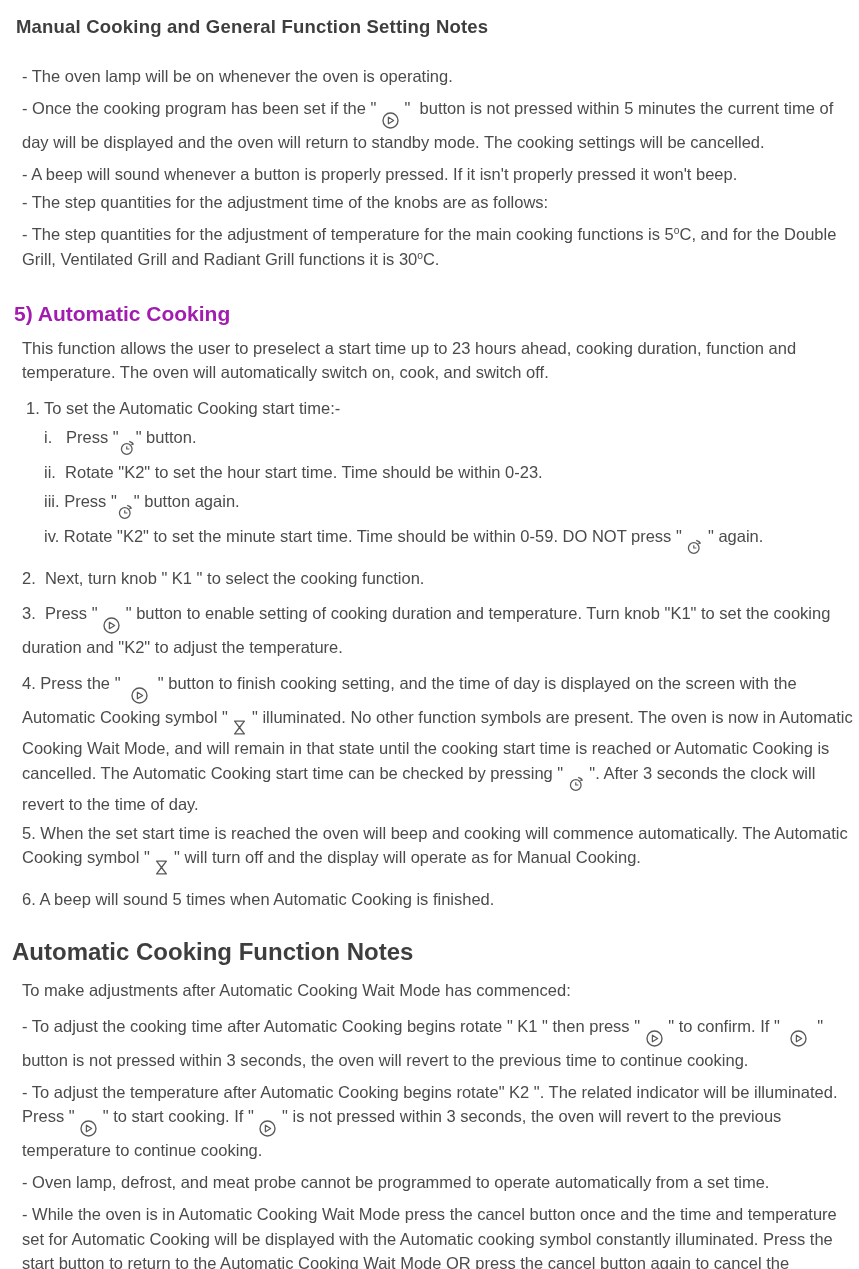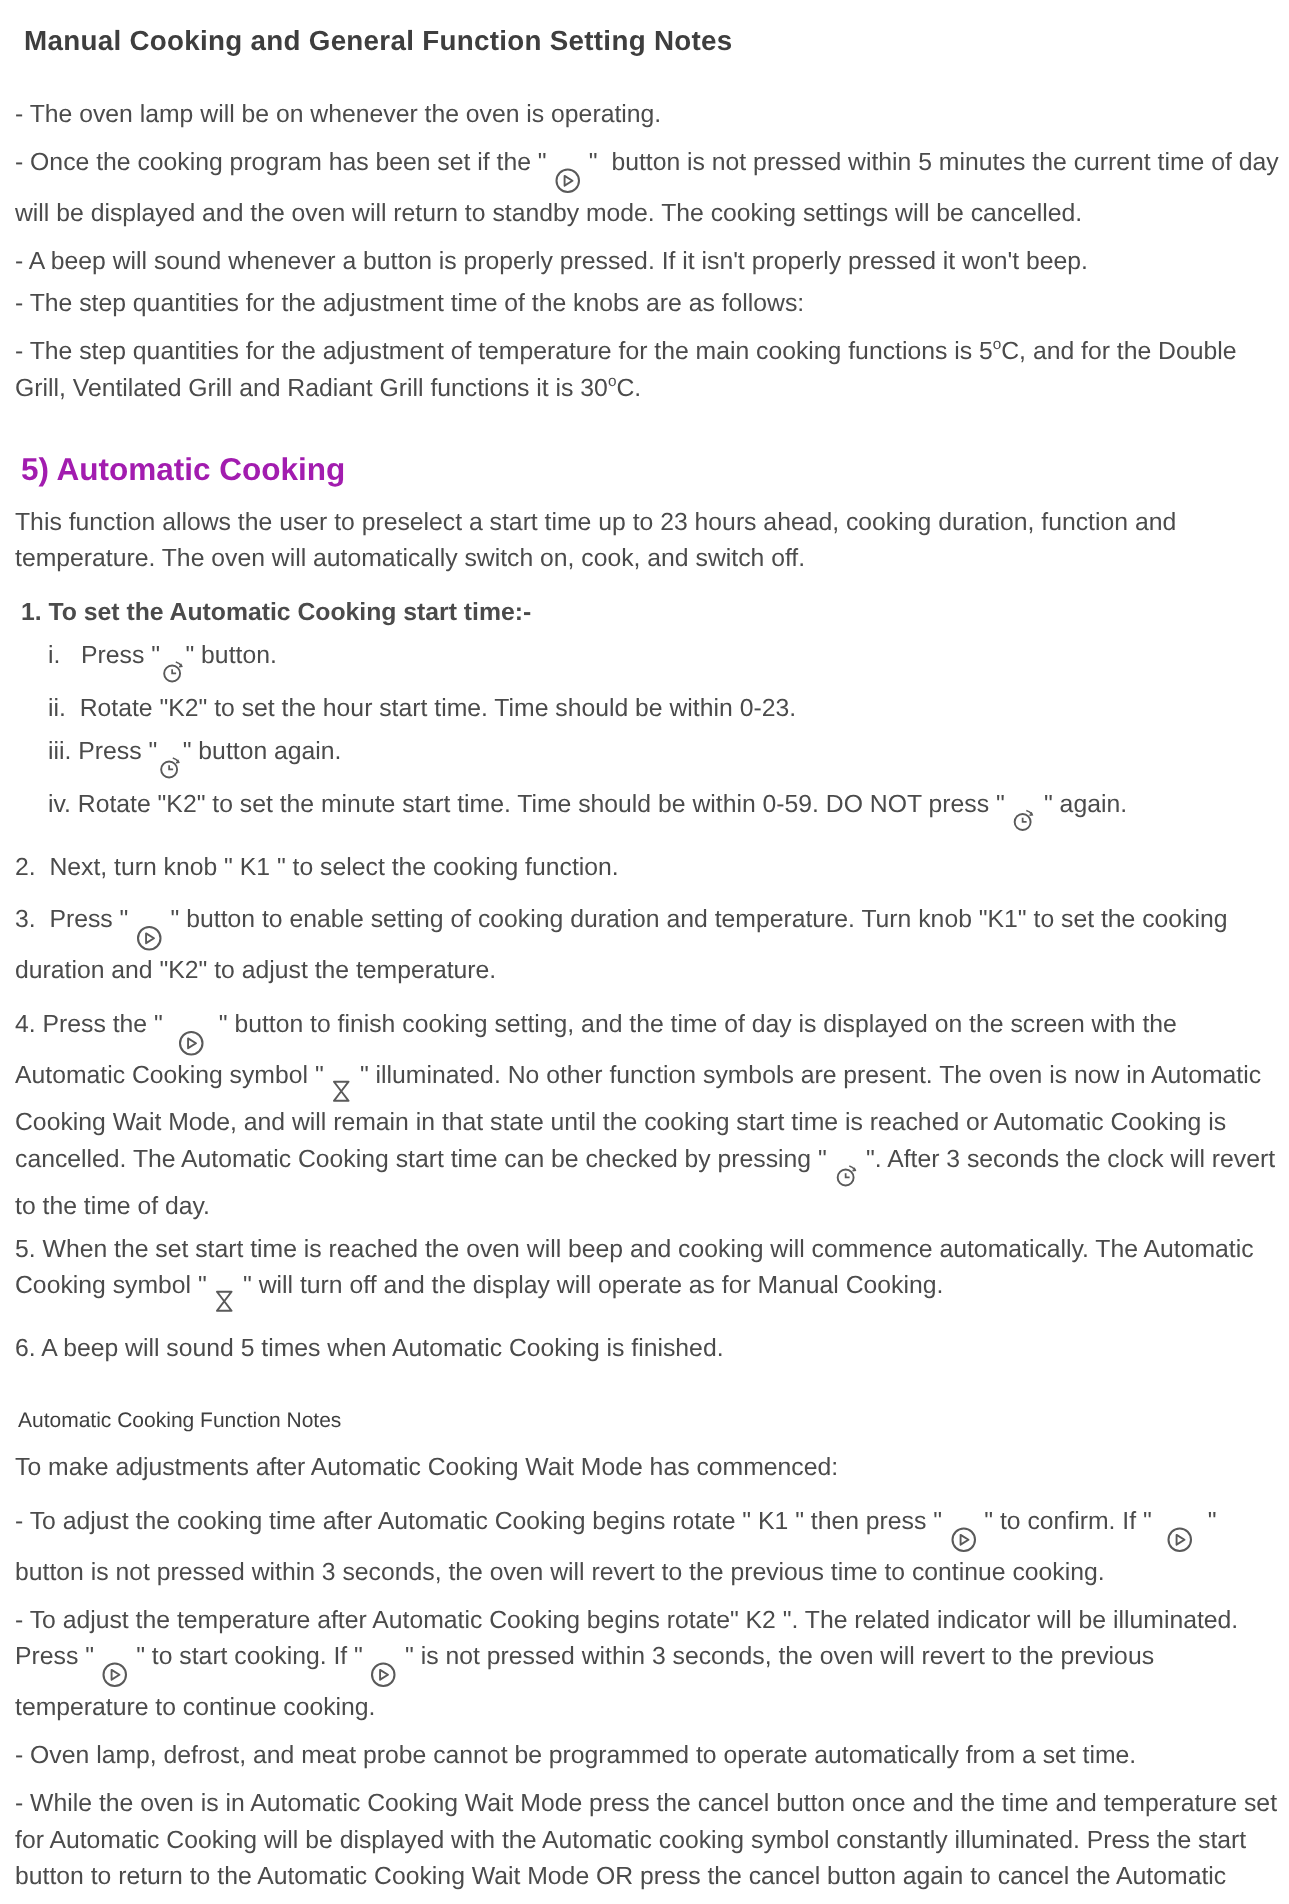--- a/index.html
+++ b/index.html
@@ -4,26 +4,26 @@
 <style>
   html,body{margin:0;padding:0;background:#ffffff;}
   body{
     width:859px;min-height:1269px;
     font-family:"Liberation Sans","DejaVu Sans",sans-serif;
     color:#4b4b4b;
   }
   .page{box-sizing:border-box;width:859px;min-height:1269px;padding:8px 6px 10px 10px;background:#ffffff;}
   h1{font-size:18.5px;font-weight:700;color:#3e3e3e;margin:8px 0 26px 6px;letter-spacing:.2px;}
   h2{font-size:21px;font-weight:700;color:#a21caf;margin:30px 0 10px 4px;}
-  h3{font-size:14px;font-weight:400;color:#3e3e3e;margin:26px 0 12px 2px;}
-  p{margin:0 0 4px 0;font-size:16.5px;line-height:1.5;white-space:pre-wrap;}
+  h3{font-size:24px;font-weight:700;color:#3e3e3e;margin:26px 0 12px 2px;}
+  p{margin:0 0 4px 12px;font-size:16.5px;line-height:1.5;white-space:pre-wrap;}
   p.mt-sm{margin-top:7px;}
   p.mt-md{margin-top:11px;}
   .substeps{padding-left:22px;}
-  .num-indent{padding-left:4px;font-weight:bold;}
+  .num-indent{padding-left:4px;}
   sup{font-size:.62em;vertical-align:super;line-height:0;}
   .icon{display:inline-block;line-height:0;vertical-align:-3px;}
   .icon svg{display:inline-block;vertical-align:top;}
   .icon-clock{vertical-align:-2px;}
   .icon-hourglass{vertical-align:-2px;}
 </style>
 </head>
 <body>
 
 <div class="page">

